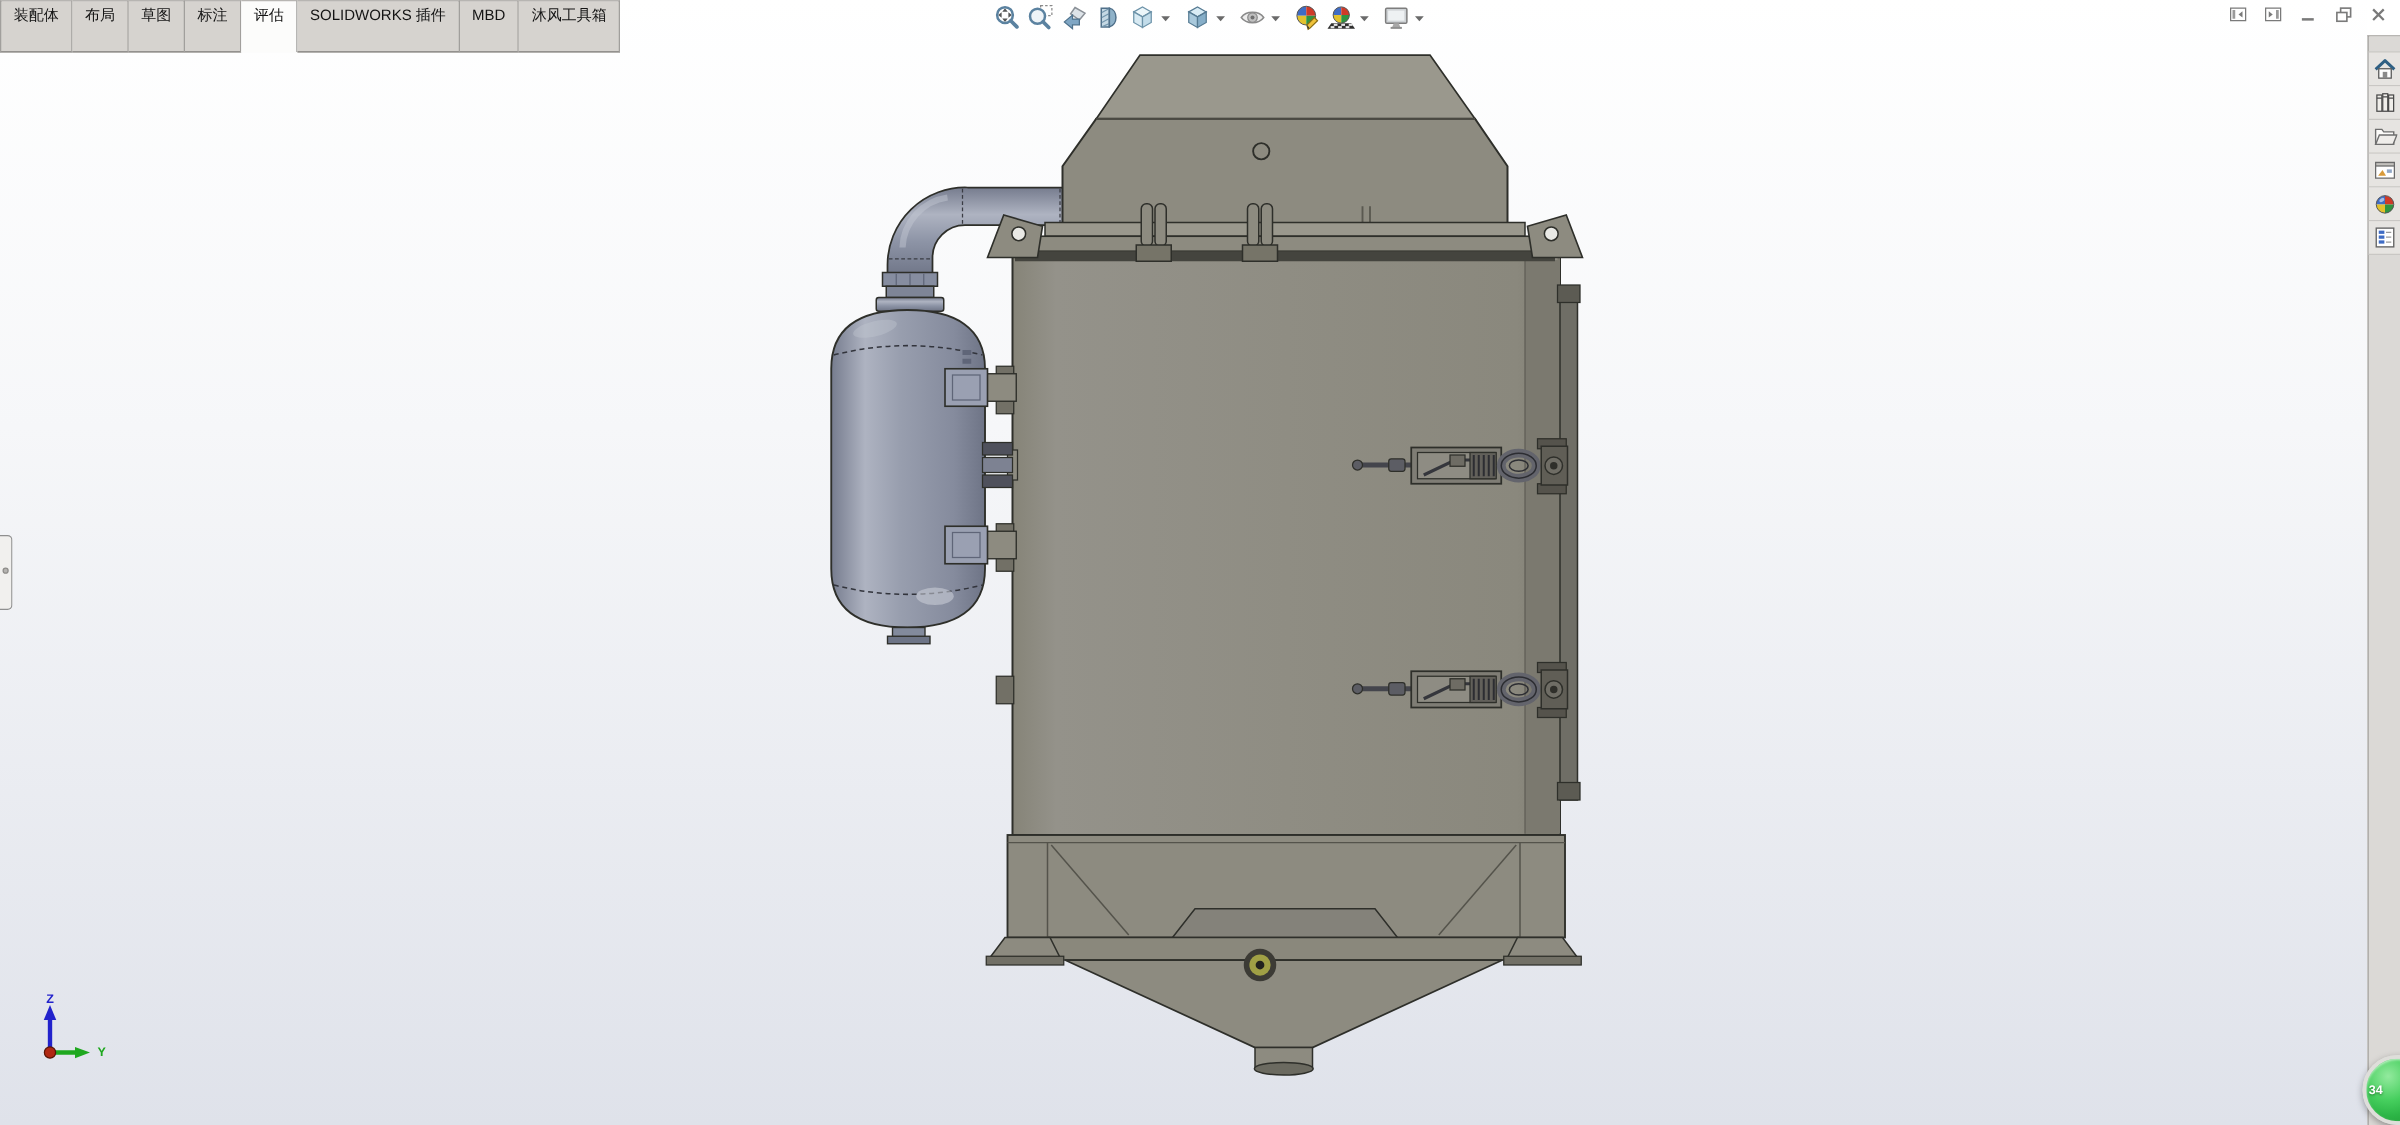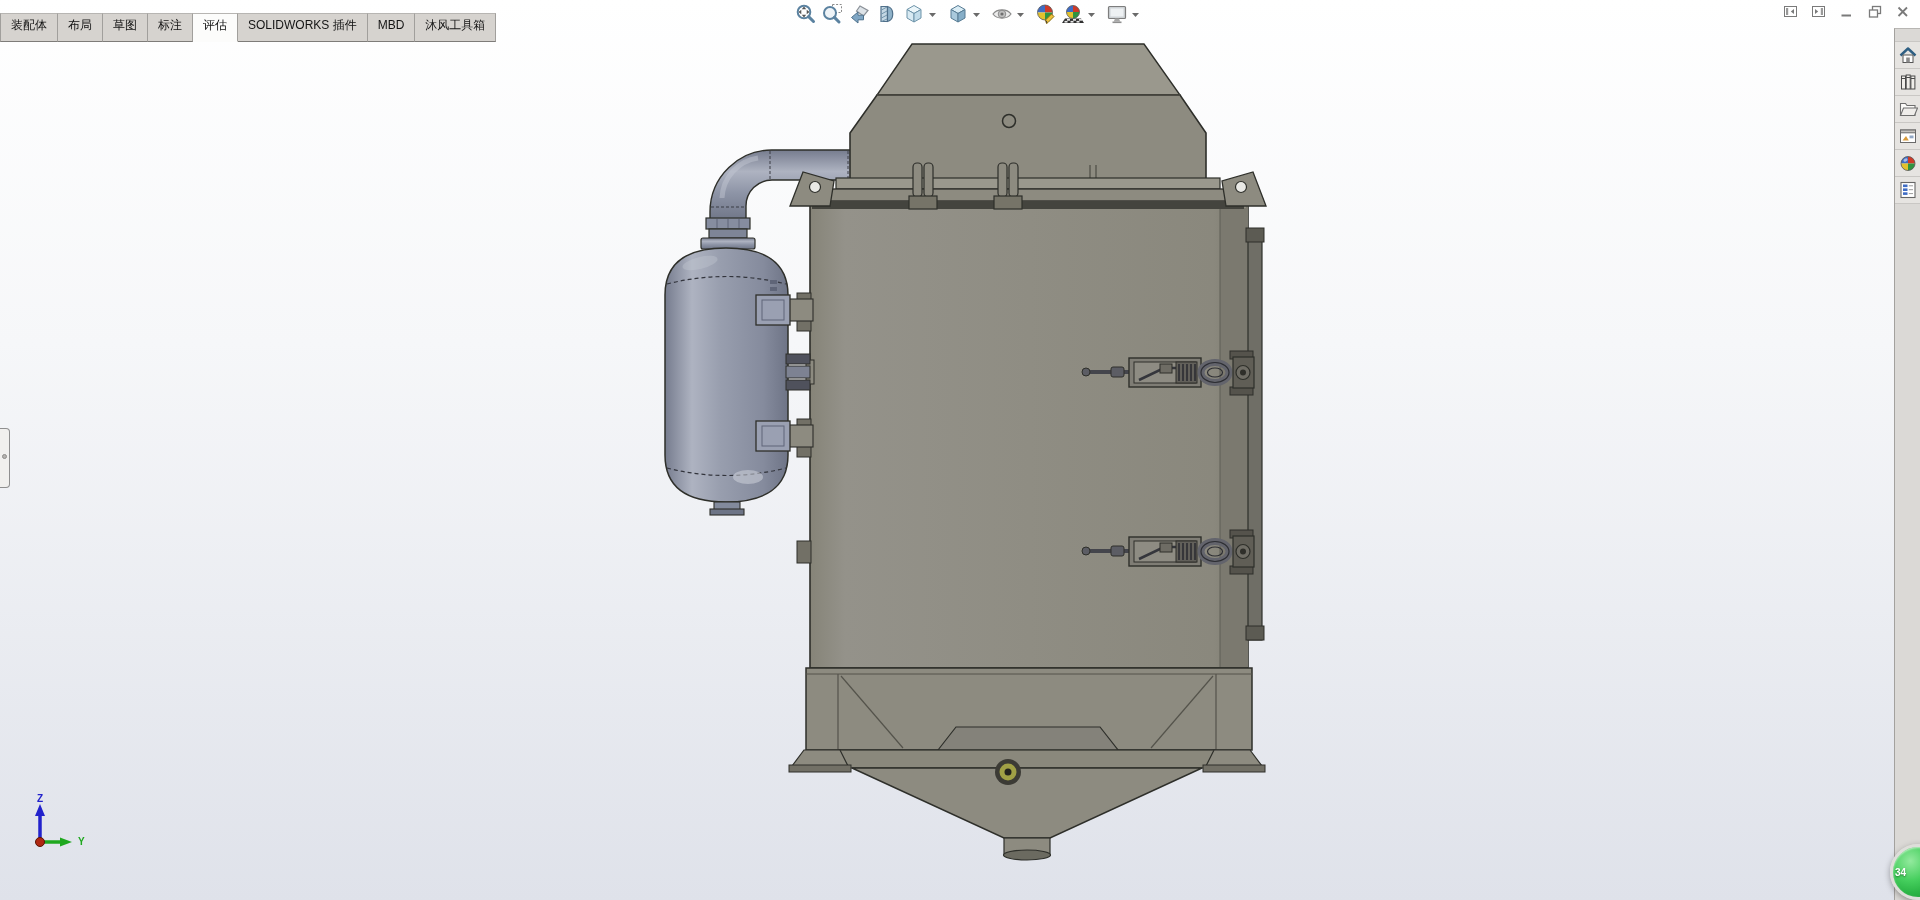--- a/index.html
+++ b/index.html
@@ -15,21 +15,21 @@
 
   .viewport{position:absolute;left:0;top:0;width:1894px;height:900px;
     background:linear-gradient(180deg,var(--vp-top) 0%,#f6f7f9 38%,var(--vp-bottom) 100%)}
   .modelsvg{position:absolute;left:0;top:0}
 
   
   .mF{fill:var(--metal)} .mFl{fill:var(--metal-light)} .mFd{fill:var(--metal-dark)}
   .out{stroke:var(--outline)}
 
   
-  .tabbar{position:absolute;left:0;top:13px;height:29px;display:flex;z-index:6}
+  .tabbar{position:absolute;left:0;top:0;height:42px;display:flex;z-index:6}
   .tab{padding:0 10px;line-height:23px;font-size:12px;color:#141414;background:var(--tabbar);
        border-right:1px solid #a19f9c;border-top:1px solid #b7b5b2;border-bottom:1px solid #7e7c79;
        white-space:nowrap;cursor:default}
   .tab:first-child{border-left:1px solid #a19f9c}
   .tab.active{background:var(--tab-active);border-bottom-color:var(--tab-active)}
 
   
   .hud{position:absolute;left:792px;top:0;height:27px;display:flex;align-items:center;z-index:6}
   .hudbtn{width:27px;height:26px;display:flex;align-items:center;justify-content:center}
   .gap{margin-left:7px}

